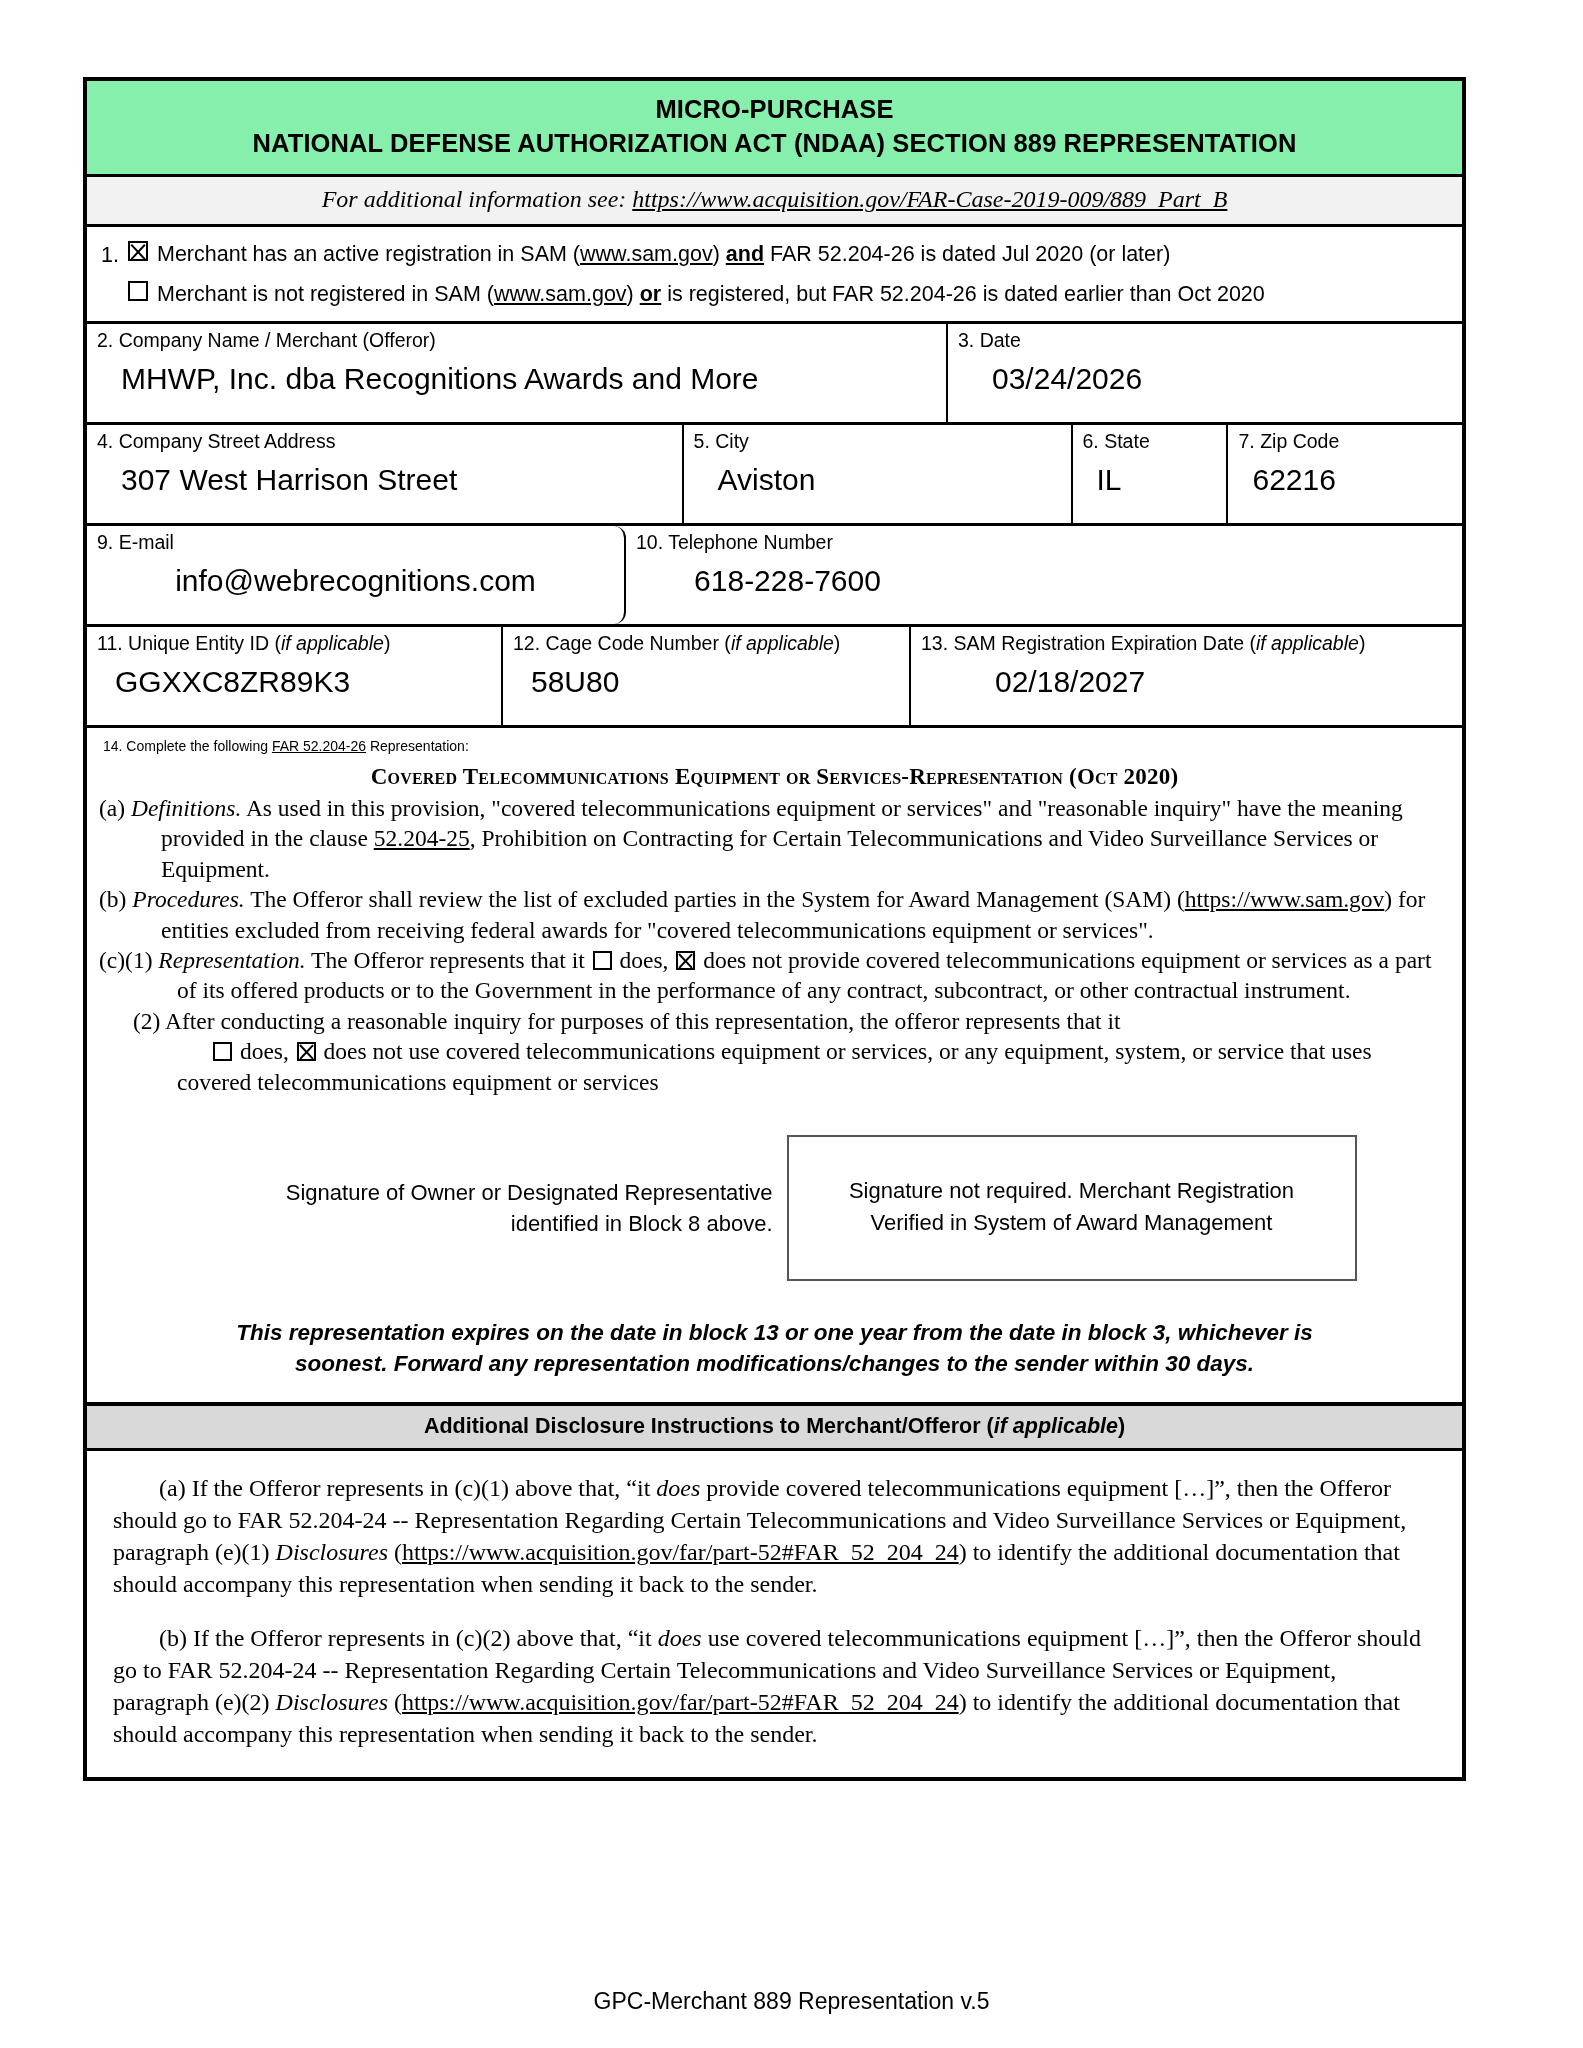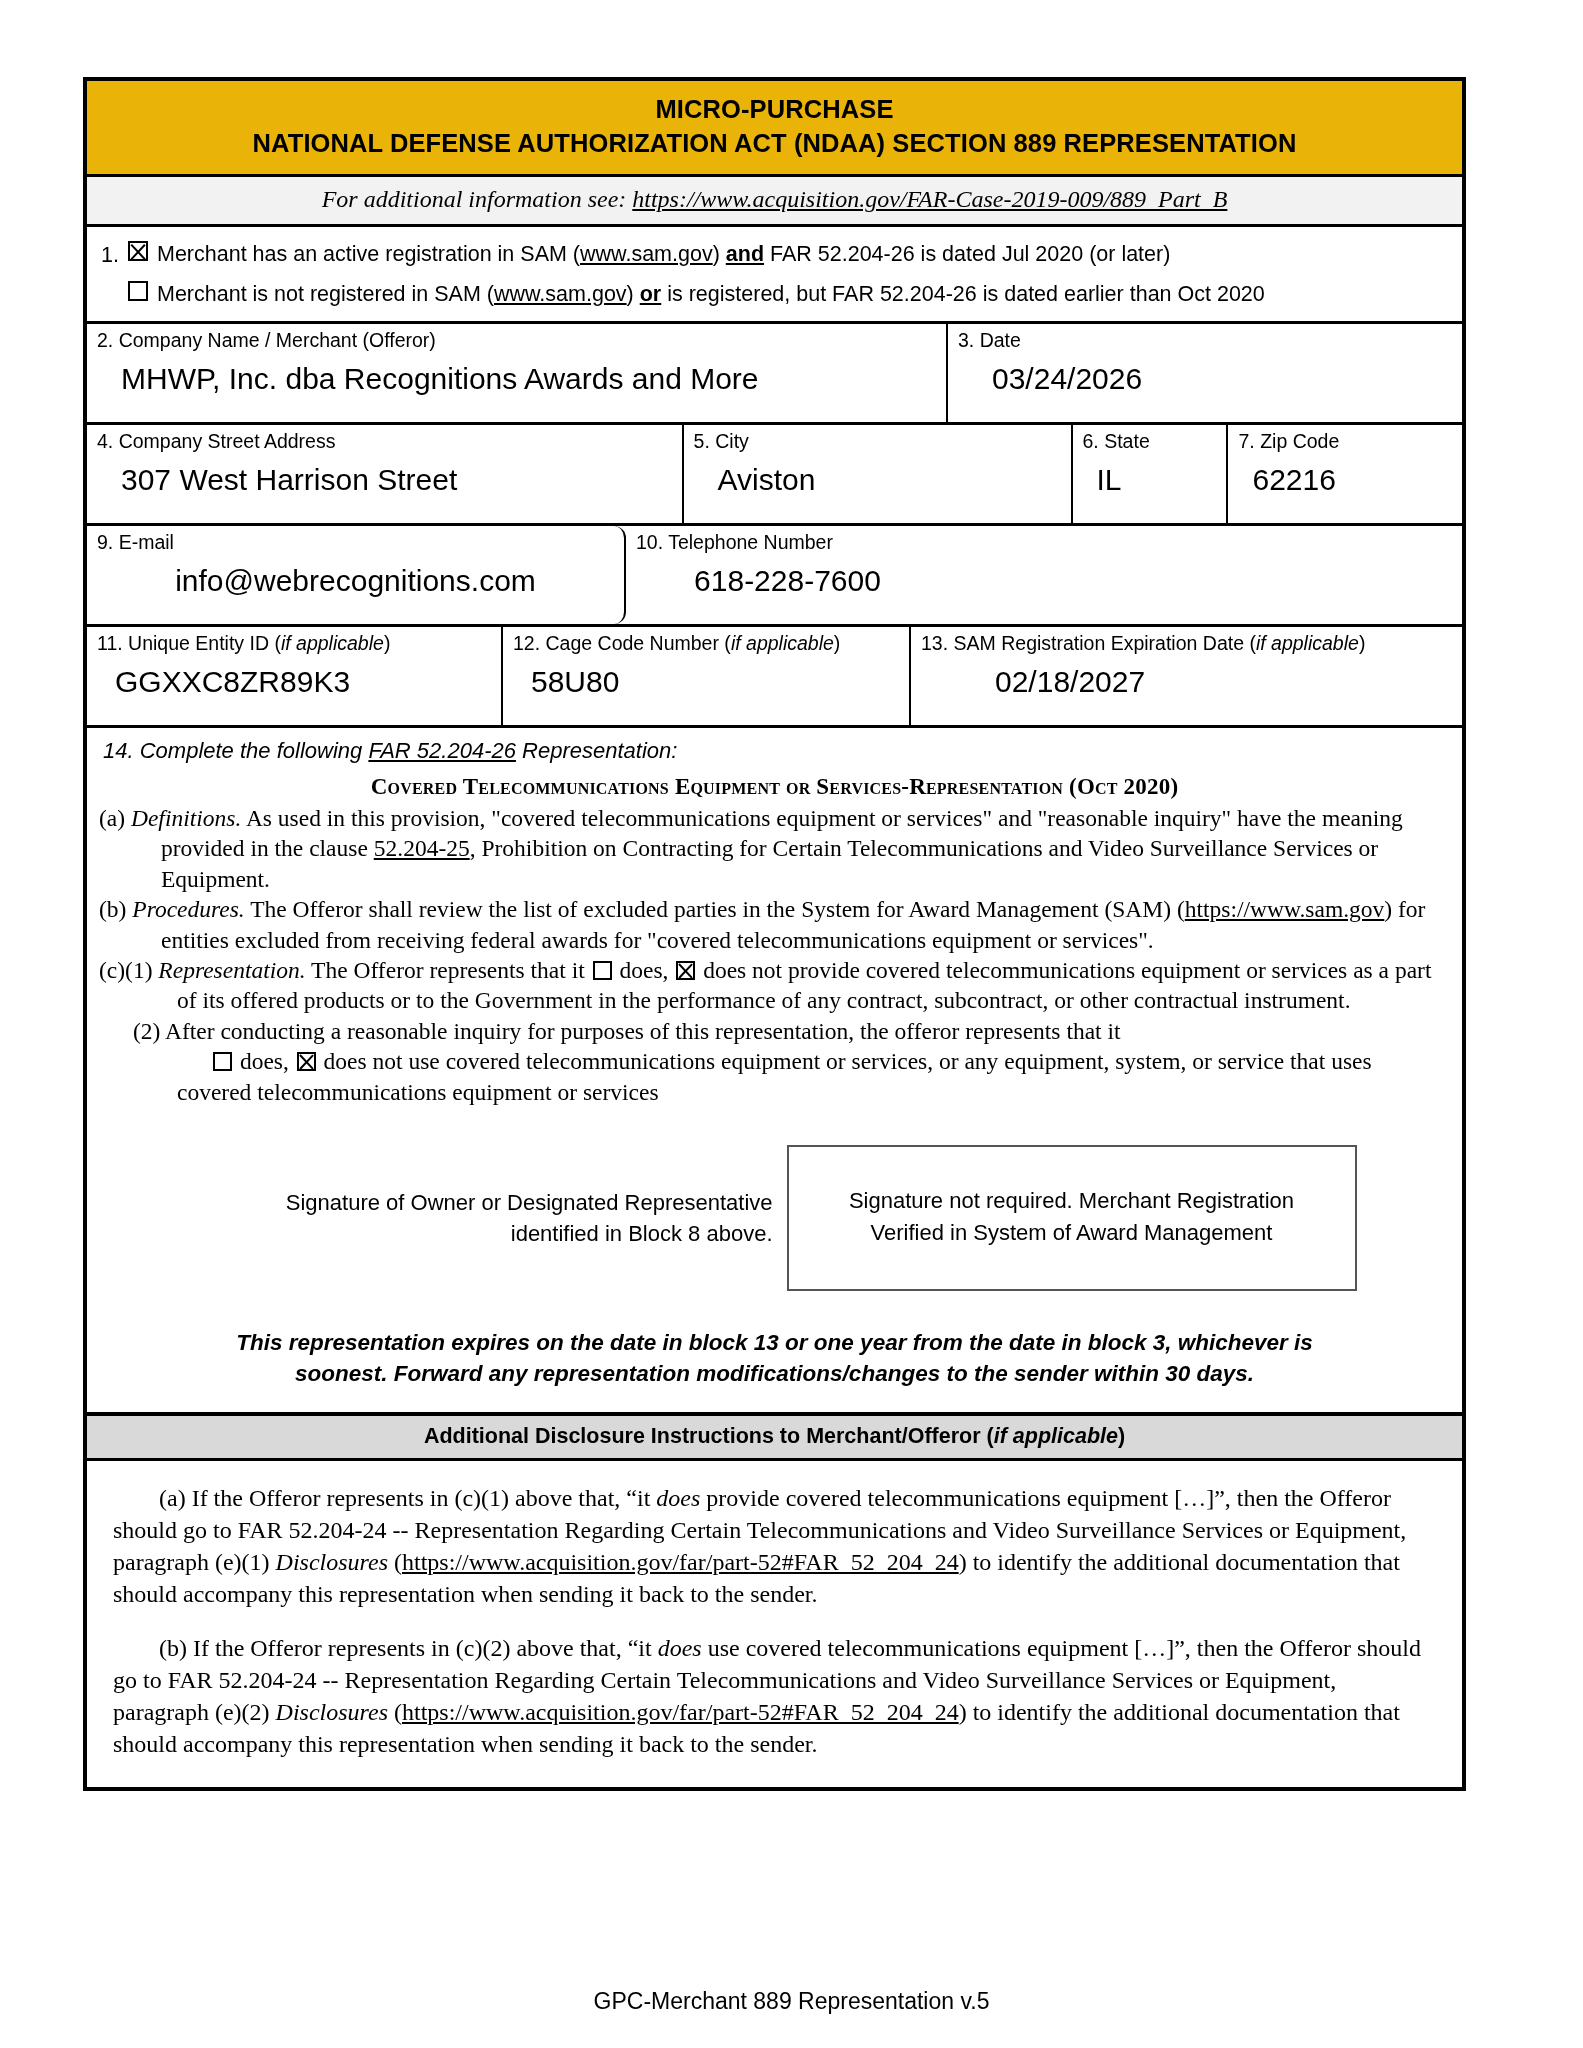--- a/index.html
+++ b/index.html
@@ -27,21 +27,21 @@
     left: 83px;
     top: 77px;
     width: 1383px;
     border: 4px solid #000;
     box-sizing: border-box;
     background: #fff;
   }
 
   
   .title-band {
-    background: #eab308;
+    background: #86efac;
     border-bottom: 3px solid #000;
     text-align: center;
     padding: 12px 10px 14px 10px;
     font-weight: bold;
     font-size: 25.5px;
     line-height: 1.32;
     letter-spacing: 0.1px;
   }
   .subtitle-band {
     background: #f2f2f2;
@@ -108,21 +108,21 @@
   .val {
     font-size: 30px;
     padding-top: 10px;
     padding-left: 24px;
     white-space: nowrap;
   }
   .val.center { text-align: center; padding-left: 0; }
 
   
   .sec14 { border-bottom: 3px solid #000; padding: 8px 12px 12px 12px; }
-  .sec14-head { font-size: 22px; padding: 2px 0 10px 4px; font-style: italic; }
+  .sec14-head { font-size: 14px; padding: 2px 0 10px 4px; }
   .rep-title {
     text-align: center;
     font-family: "Liberation Serif", serif;
     font-weight: bold;
     font-size: 23px;
     font-variant: small-caps;
     letter-spacing: 0.2px;
     padding-bottom: 3px;
   }
   .rep {

